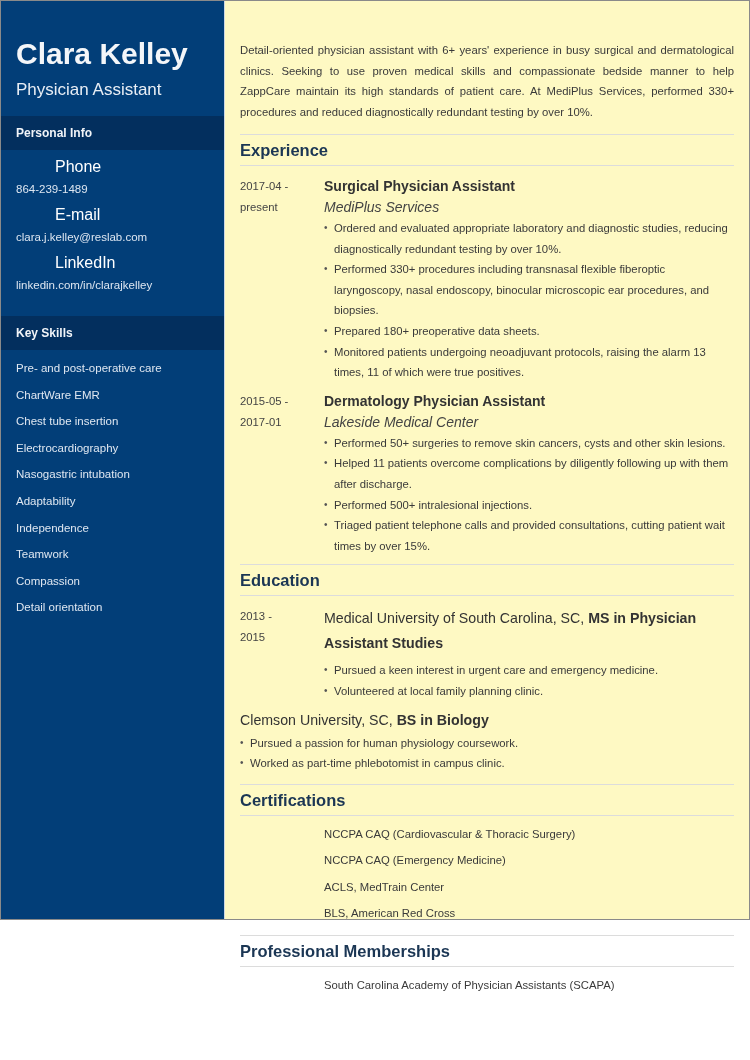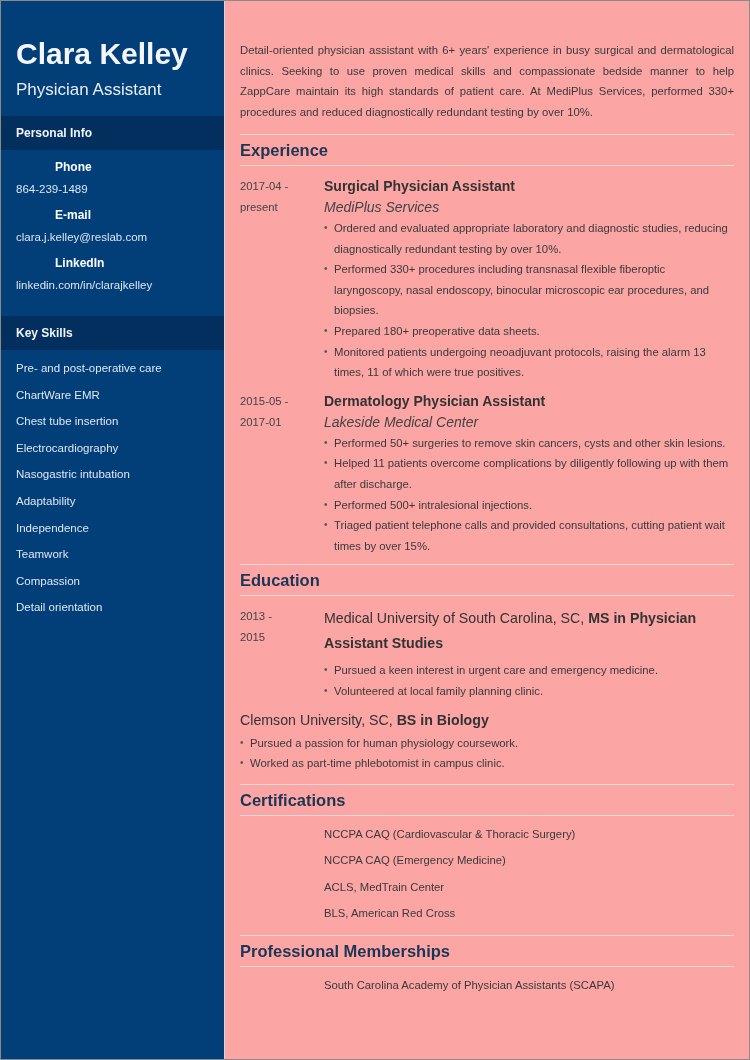--- a/index.html
+++ b/index.html
@@ -1,34 +1,34 @@
 <!DOCTYPE html>
 <html><head>
   <meta charset="utf-8">
   <style>
     * { margin: 0; padding: 0; box-sizing: border-box; }
     html, body { width: 750px; height: 1060px; background: #ffffff; overflow: hidden; }
     body { font-family: "Liberation Sans", sans-serif; color: #333333; }
     .page {
-      position: relative; width: 750px; height: 1060px;
-      border: 1px solid #8a8a8a; background: #fca5a5; display: flex;
+      position: relative; width: 750px; height: 920px;
+      border: 1px solid #8a8a8a; background: #fef9c3; display: flex;
     }
     .sidebar {
       width: 224px; height: 100%; background: #023e78; color: #ffffff;
       flex-shrink: 0; border-right: 1px solid #cfd8e3;
     }
     .sb-name { padding: 36px 15px 0 15px; font-size: 30px; font-weight: bold; line-height: 34px; color: #f4f6f9; }
     .sb-title { padding: 8px 15px 0 15px; font-size: 17px; line-height: 22px; color: #e9eef5; }
     .sb-band {
       background: #032f5e; height: 34px; line-height: 34px;
       padding-left: 15px; font-size: 12px; font-weight: bold; color: #f1f4f8;
     }
     .sb-band.personal { margin-top: 15px; }
     .contact { padding: 10px 15px 12px 15px; }
-    .contact-label { font-size: 12px; font-weight: bold; color: #ffffff; line-height: 14px; margin-top: 6px; padding-left: 39px; }
+    .contact-label { font-size: 16px; font-weight: normal; color: #ffffff; line-height: 14px; margin-top: 6px; padding-left: 39px; }
     .contact-label:first-child { margin-top: 0; }
     .contact-value { font-size: 11.5px; color: #dde6f1; line-height: 14px; margin-top: 8px; margin-bottom: 12px; }
     .skills { padding: 11px 15px 0 15px; }
     .skill { font-size: 11.5px; color: #dfe7f1; height: 26.6px; line-height: 15px; }
 
     .main { flex: 1; padding: 0 15px 0 15px; position: relative; }
     .summary {
       margin-top: 39px; font-size: 11.3px; line-height: 20.5px; color: #3a3a3a;
       text-align: justify; padding-right: 0;
     }

